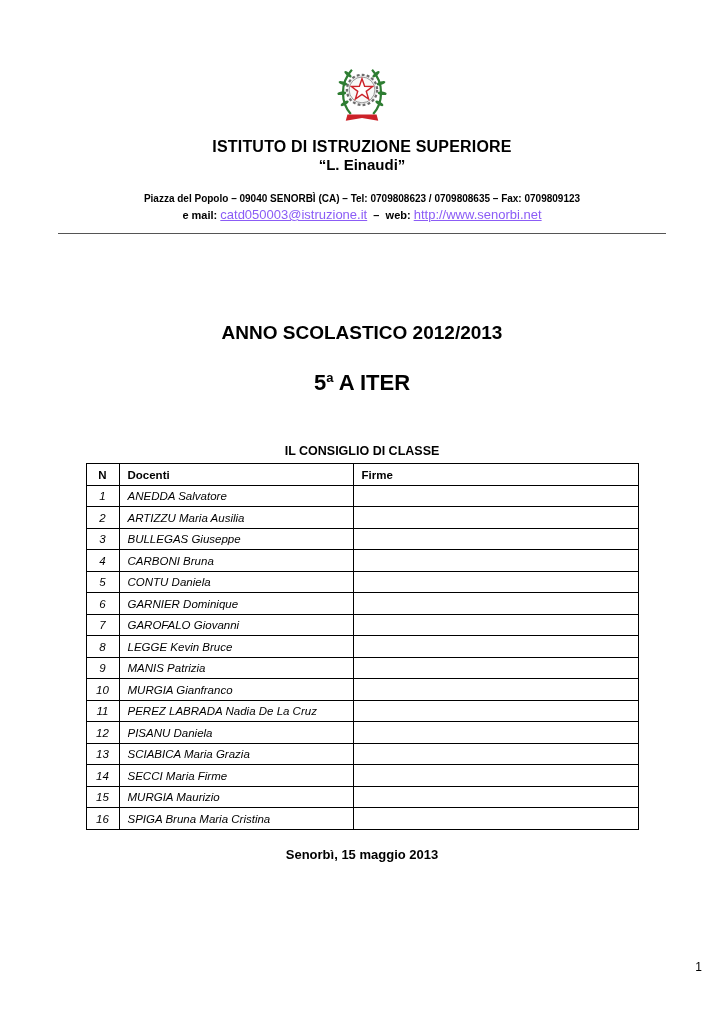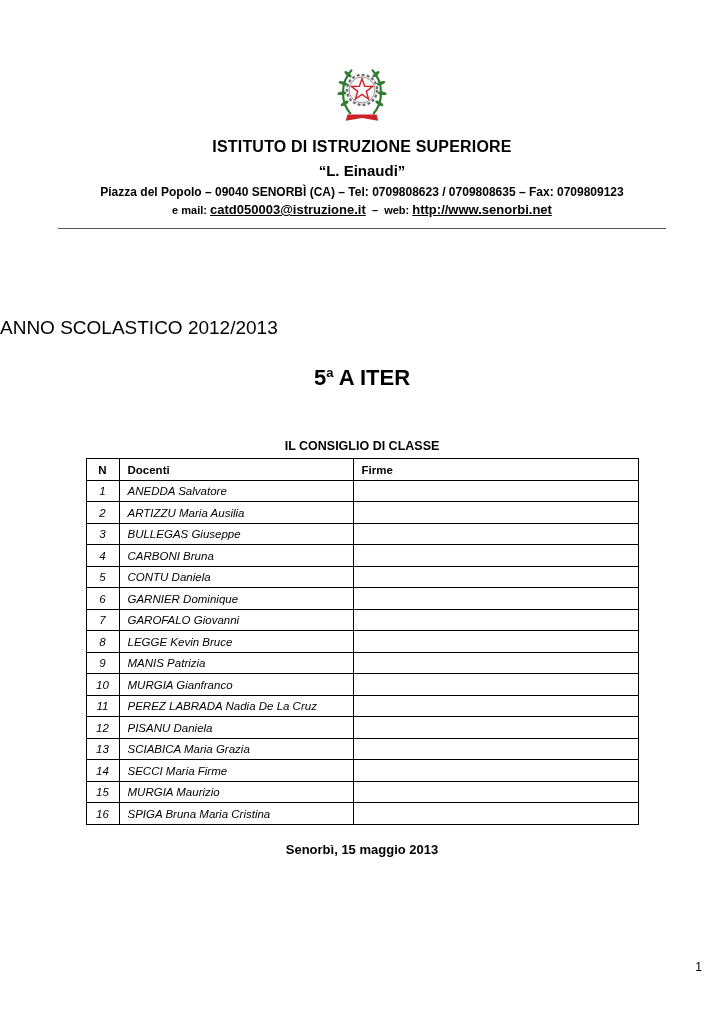--- a/index.html
+++ b/index.html
@@ -13,27 +13,27 @@
     width: 724px;
     height: 1024px;
     margin: 0 auto;
     background: #ffffff;
     padding-top: 60px;
     overflow: hidden;
   }
   .header { text-align: center; }
   .emblem-wrap { display: flex; justify-content: center; margin-bottom: 8px; }
   .institute { font-size: 16px; font-weight: bold; letter-spacing: 0.2px; }
-  .school-name { font-size: 15px; font-weight: bold; margin-top: 6px; }
-  .address { font-size: 12px; font-weight: bold; margin-top: 6px; }
+  .school-name { font-size: 15px; font-weight: bold; margin-top: 0; }
+  .address { font-size: 10px; font-weight: bold; margin-top: 20px; }
   .contact-line { font-size: 11px; font-weight: bold; margin-top: 3px; }
-  .contact-line a { font-size: 13px; font-weight: bold; color: #000000; text-decoration: underline; }
+  .contact-line a { font-size: 13px; font-weight: normal; color: #8b5cf6; text-decoration: underline; }
   .rule { border-top: 1px solid #555; margin: 11px 58px 0 58px; }
 
-  .school-year { text-align: left; font-weight: normal; font-size: 19px; margin-top: 88px; }
+  .school-year { text-align: center; font-weight: bold; font-size: 19px; margin-top: 88px; }
   .doc-title   { text-align: center; font-weight: bold; font-size: 22px; margin-top: 52px; }
   .class-title { text-align: center; font-weight: bold; font-size: 22px; margin-top: 26px; }
   .class-title sup { font-size: 13px; }
 
   .table-title { text-align: center; font-weight: bold; font-size: 12.5px; margin-top: 48px; }
 
   table.consiglio {
     border-collapse: collapse;
     width: 553px;
     margin: 5px auto 0 auto;

